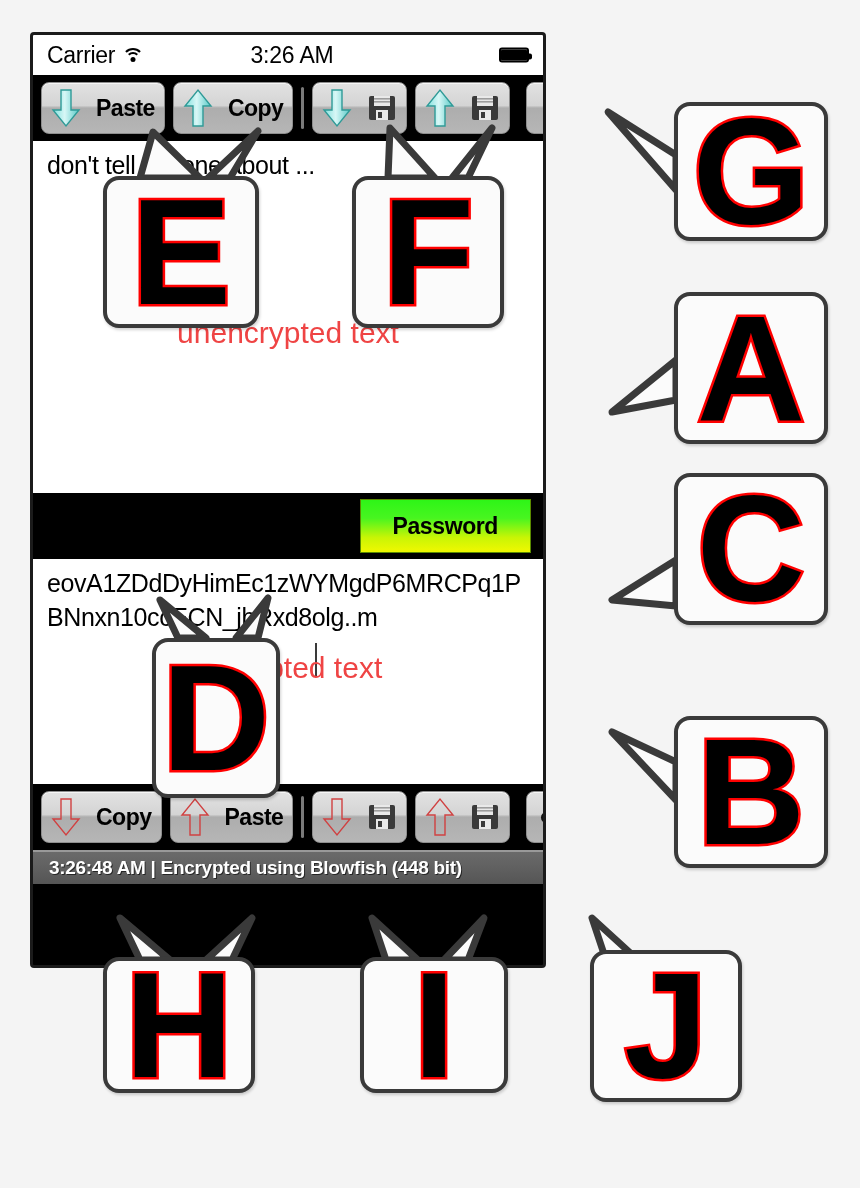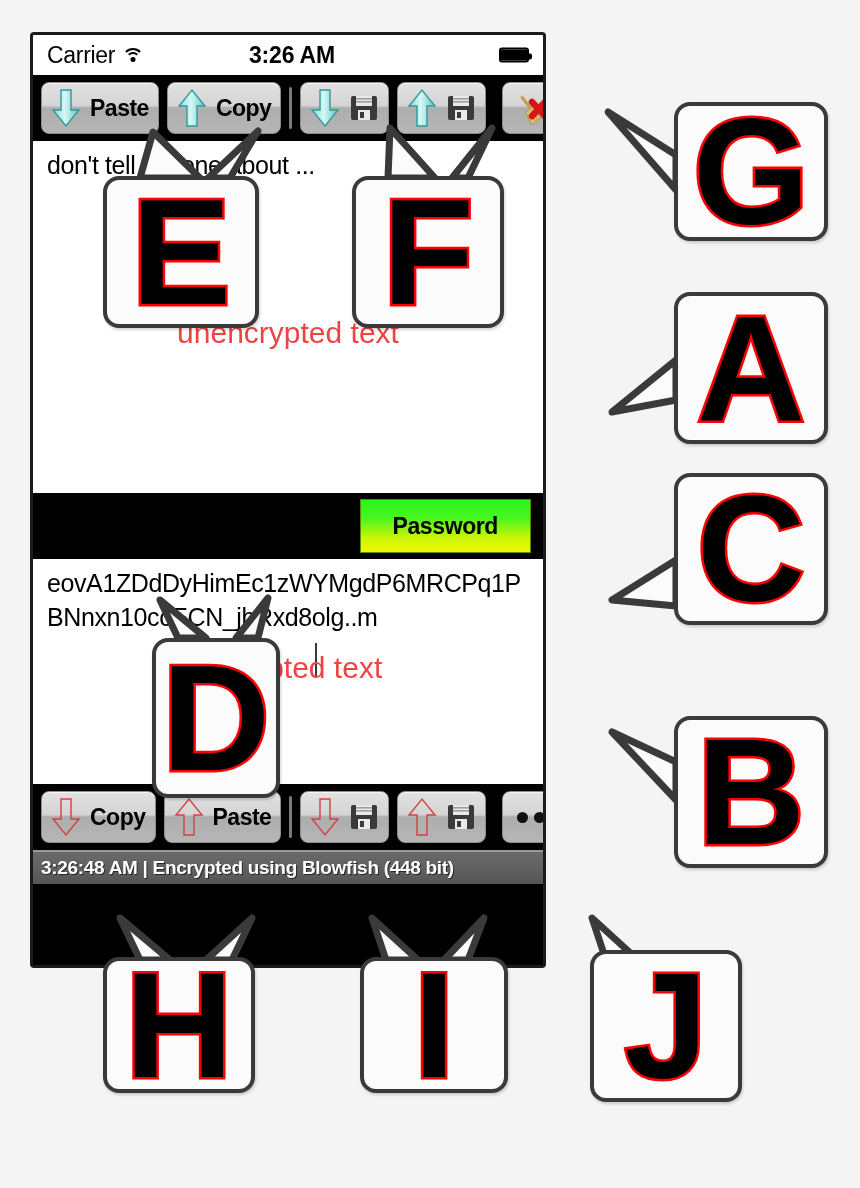--- a/index.html
+++ b/index.html
@@ -73,21 +73,21 @@
     background: #000;
     border-radius: 50%;
     left: 50%; top: 10px;
     transform: translateX(-50%);
   }
   #ios-time {
     position: absolute;
     left: 8px; right: 0;
     text-align: center;
     font-size: 23px;
-    font-weight: bold;
+    font-weight: normal;
     color: #000;
     letter-spacing: -0.2px;
   }
   #battery-icon {
     position: absolute;
     right: 14px;
     top: 50%;
     transform: translateY(-50%);
     width: 30px;
     height: 15px;
@@ -120,21 +120,21 @@
     position: relative;
   }
   .tb-btn {
     background: linear-gradient(to bottom, #e2e2e2 0%, #d4d4d4 45%, #adadad 50%, #b6b6b6 100%);
     border: 1px solid #8e8e8e;
     border-radius: 8px;
     height: 52px;
     display: flex;
     align-items: center;
     justify-content: center;
-    gap: 9px;
+    gap: 15px;
     padding: 0 9px;
     box-sizing: border-box;
     cursor: pointer;
     box-shadow: inset 0 1px 0 rgba(255,255,255,0.7);
   }
   .tb-btn .lbl {
     font-size: 23px;
     font-weight: bold;
     color: #000;
     letter-spacing: -0.5px;
@@ -235,21 +235,21 @@
     height: 33px;
     background: #3a3a3a;
   }
 
   
   #app-status {
     height: 34px;
     background: linear-gradient(to bottom, #6a6a6a 0%, #606060 50%, #555555 100%);
     display: flex;
     align-items: center;
-    padding: 0 8px;
+    padding: 0 16px;
     box-sizing: border-box;
     border-top: 2px solid #999;
   }
   #app-status-text {
     color: #ffffff;
     font-size: 19px;
     font-weight: bold;
     letter-spacing: -0.3px;
     text-shadow: 1px 1px 0 rgba(0,0,0,0.6);
   }

